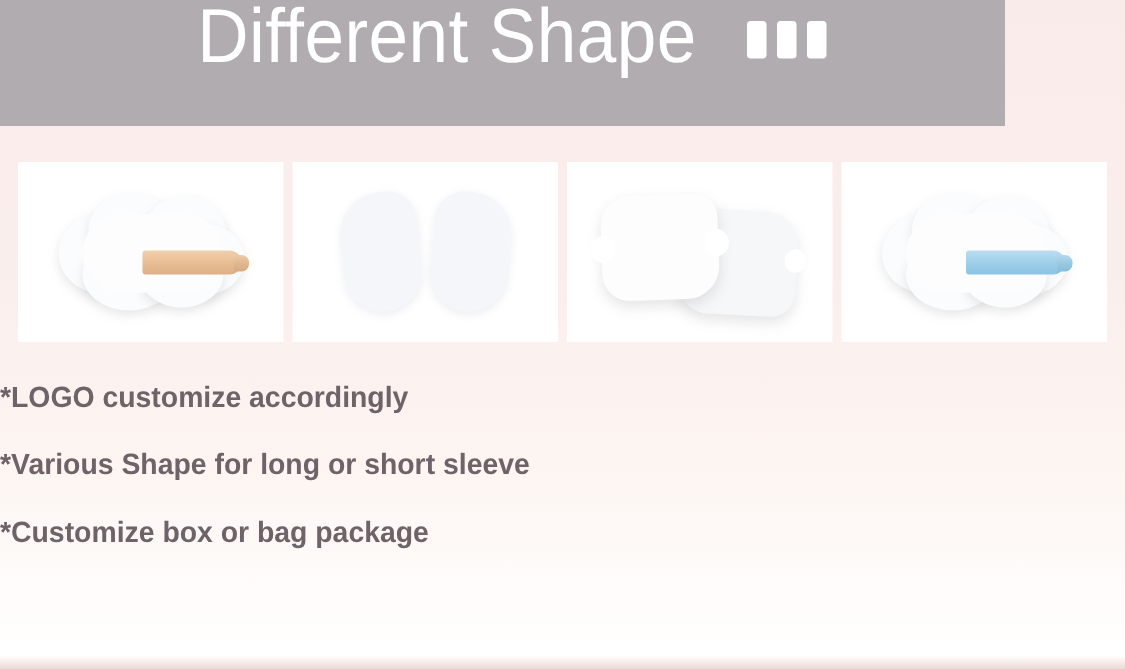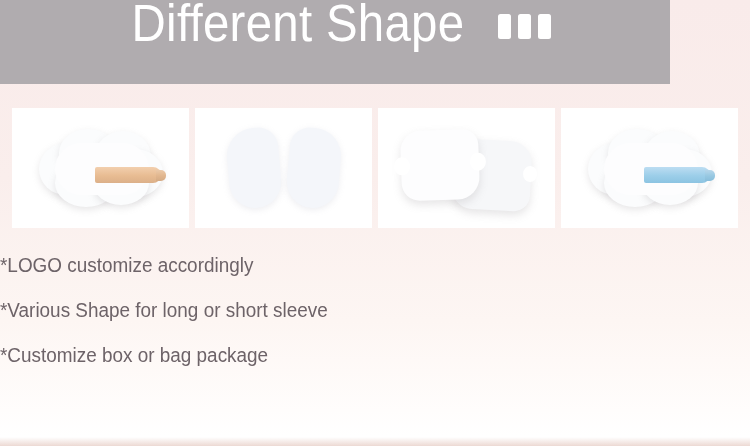--- a/index.html
+++ b/index.html
@@ -205,21 +205,21 @@
     left: 0;
     top: 243px;
     width: 750px;
     display: flex;
   }
   .feature-col {
     display: flex;
     flex-direction: column;
   }
   #feature-col-left  { width: 380px; padding-left: 17px; }
-  #feature-col-right { width: 353px; padding-left: 0px; }
+  #feature-col-right { width: 353px; padding-left: 0px; font-weight: bold; }
   .feature-item {
     color: #6d6368;
     font-size: 19.5px;
     line-height: 1;
     height: 45px;
     display: flex;
     align-items: center;
     white-space: nowrap;
     font-family: "Liberation Sans Narrow", "Liberation Sans", sans-serif;
     transform: scaleX(0.97);

